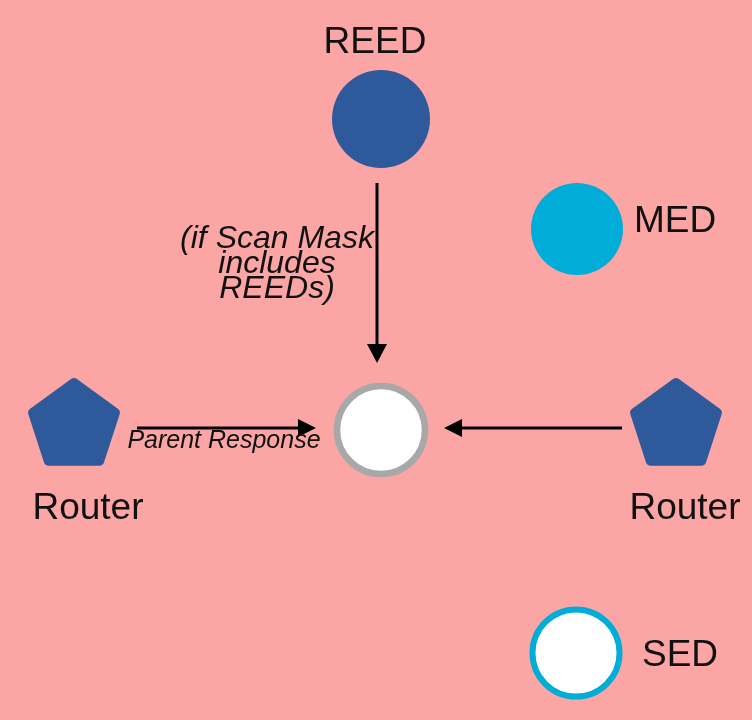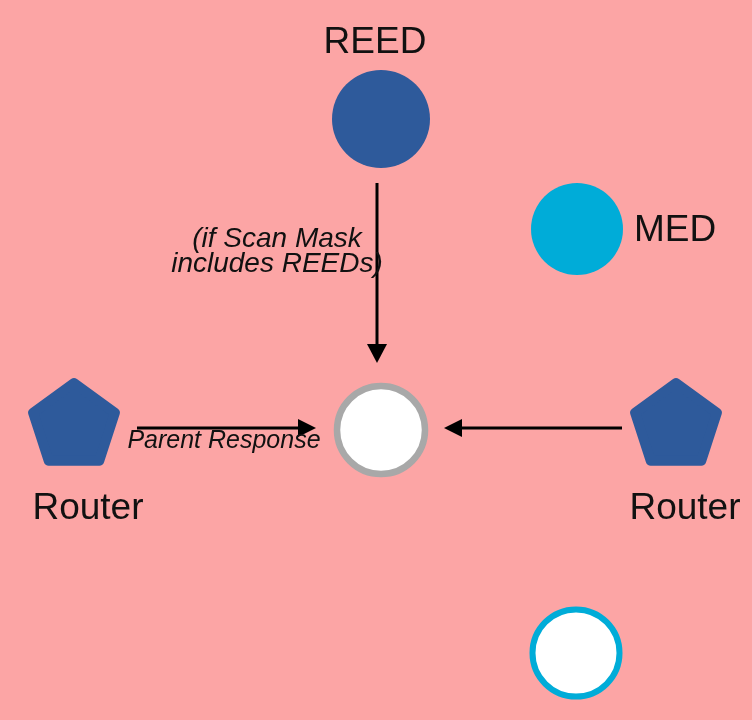--- a/index.html
+++ b/index.html
@@ -29,28 +29,28 @@
     line-height: 42px;
     white-space: nowrap;
   }
   .label.centered {
     text-align: center;
   }
   .annotation {
     position: absolute;
     color: #111111;
     font-style: italic;
-    font-size: 28px;
+    font-size: 32px;
     line-height: 25px;
     text-align: center;
     white-space: pre-line;
   }
   
   .reed-label     { left: 275px; top: 20px;  width: 200px; }
-  .med-label      { left: 634px; top: 208px; }
+  .med-label      { left: 634px; top: 199px; }
   .sed-label      { left: 642px; top: 633px; }
   .router-left-label  { left: 0px;   top: 486px; width: 176px; }
   .router-right-label { left: 597px; top: 486px; width: 176px; }
   .scan-mask-note { left: 167px; top: 225px; width: 220px; }
   .parent-response-note { left: 114px; top: 391px; width: 220px; font-size: 25px; margin-top: 36px; }
 </style>
 </head>
 <body>
 
 <div class="canvas">
@@ -82,20 +82,21 @@
     <g>
       <line x1="622" y1="428" x2="461" y2="428" stroke-width="3" stroke="#000000"></line>
       <polygon points="444,428 462,419 462,437" fill="#000000"></polygon>
     </g>
   </svg>
 
   <div class="label centered reed-label">REED</div>
 
   <div class="label med-label">MED</div>
 
+  <div class="label sed-label">SED</div>
 
   <div class="label centered router-left-label">Router</div>
 
   <div class="label centered router-right-label">Router</div>
 
   <div class="annotation scan-mask-note">(if Scan Mask
 includes REEDs)</div>
 
   <div class="annotation parent-response-note">Parent Response</div>
 

